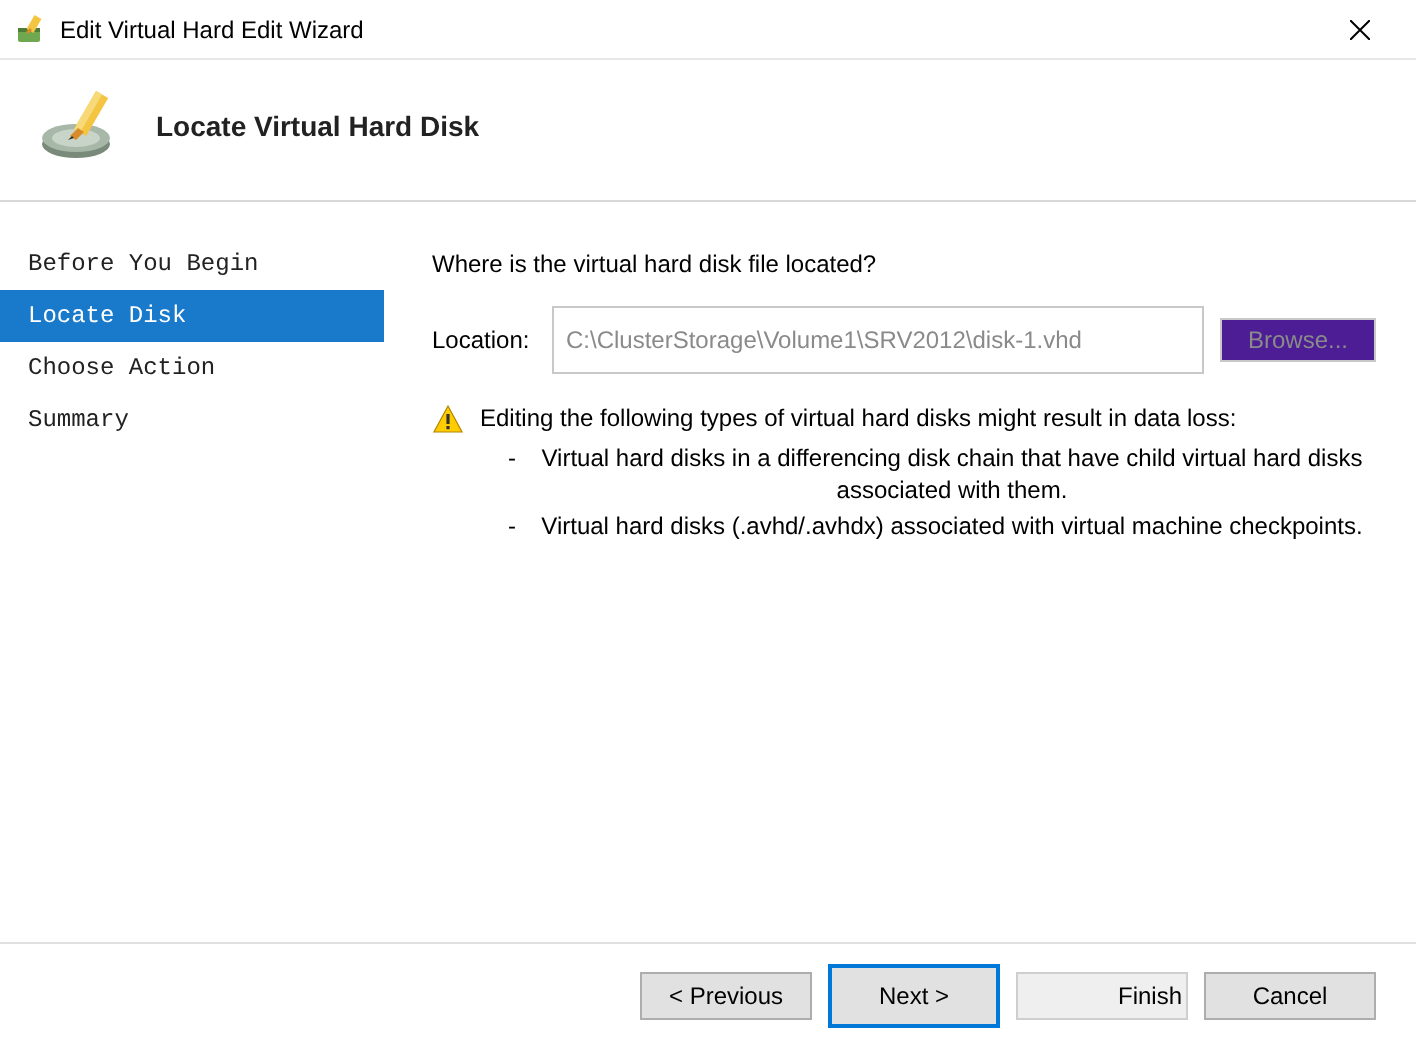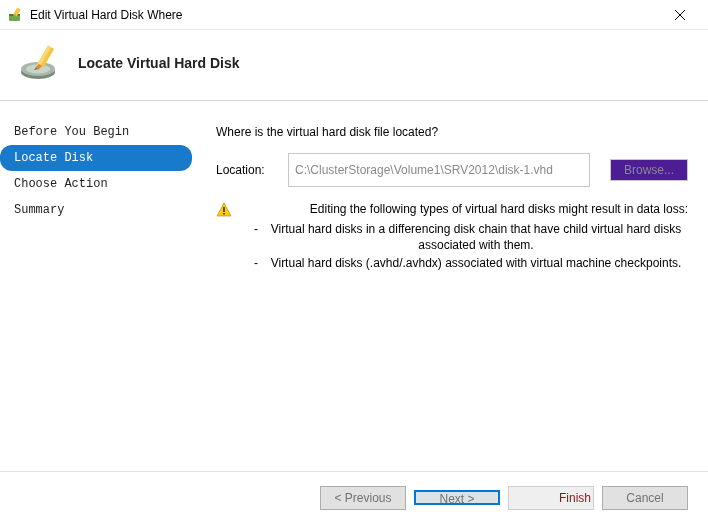--- a/index.html
+++ b/index.html
@@ -49,31 +49,30 @@
     padding: 4px 14px;
     font-size: 12px;
     color: #222;
     cursor: pointer;
     line-height: 18px;
     font-family: Liberation Mono, monospace;
   }
   .sidebar-item.selected {
     background: #1979ca;
     color: #fff;
-    border-radius: 12px;
   }
   .content {
     flex: 1;
     padding: 24px 20px 10px 24px;
   }
   .prompt { margin-bottom: 14px; }
   .location-row {
     display: flex;
     align-items: center;
-    gap: 20px;
+    gap: 8px;
     margin-bottom: 14px;
   }
   .location-label { width: 52px; }
   .location-input {
     flex: 1;
     height: 34px;
     border: 1px solid #c8c8c8;
     background: #fff;
     color: #8a8a8a;
     padding: 0 6px;
@@ -84,60 +83,60 @@
     width: 78px; height: 22px;
     border: 1px solid #c8c8c8;
     background: #4c1d95;
     color: #8a8a8a;
     font-family: inherit;
     font-size: 12px;
   }
   .warning-block { display: flex; gap: 8px; }
   .warn-icon { width: 16px; height: 16px; flex-shrink: 0; margin-top: 1px;}
   .warn-text { flex: 1; line-height: 16px; }
-  .warn-heading { margin-bottom: 4px; text-align: right; }
+  .warn-heading { margin-bottom: 4px; }
   .warn-list { list-style: none; padding-left: 14px; text-align: center; }
   .warn-list li { position: relative; padding-left: 10px; margin-bottom: 2px; }
   .warn-list li::before {
     content: "-"; position: absolute; left: 0; top: 0;
   }
   .footer {
     height: 52px;
     display: flex;
     justify-content: flex-end;
     align-items: center;
     gap: 8px;
     padding: 0 20px;
     border-top: 1px solid #e0e0e0;
   }
   .btn {
     width: 86px; height: 24px;
     border: 1px solid #adadad;
     background: #e1e1e1;
     font-family: inherit;
     font-size: 12px;
-    color: #737373;
+    color: #000000;
     cursor: pointer;
   }
-  .btn.primary { border: 2px solid #0078d7; background: #e1e1e1; height:15px;}
-  .btn.disabled { color: #7f1d1d; border-color: #cfcfcf; background: #efefef; cursor: default; padding-left: 48px;}
+  .btn.primary { border: 2px solid #0078d7; background: #e1e1e1; height:32px;}
+  .btn.disabled { color: #000000; border-color: #cfcfcf; background: #efefef; cursor: default; padding-left: 48px;}
 </style>
 </head>
 <body>
 
 <div class="titlebar">
   <span class="app-icon">
     <svg viewBox="0 0 16 16">
       <rect x="1" y="7" width="11" height="7" rx="1" fill="#6fa84f"></rect>
       <rect x="1" y="7" width="11" height="2" fill="#4e7d35"></rect>
       <rect x="7" y="1" width="4" height="8" transform="rotate(30 9 5)" fill="#f4c542"></rect>
       <polygon points="5,9 7,7 8,8 6,10" fill="#d98b2b"></polygon>
     </svg>
   </span>
-  <span class="title">Edit Virtual Hard Disk Where</span>
+  <span class="title">Edit Virtual Hard Edit Wizard</span>
   <div class="close">
     <svg width="10" height="10" viewBox="0 0 10 10">
       <line x1="0" y1="0" x2="10" y2="10" stroke="#000" stroke-width="1"></line>
       <line x1="10" y1="0" x2="0" y2="10" stroke="#000" stroke-width="1"></line>
     </svg>
   </div>
 </div>
 
 <div class="header">
   <span class="disk-icon">

